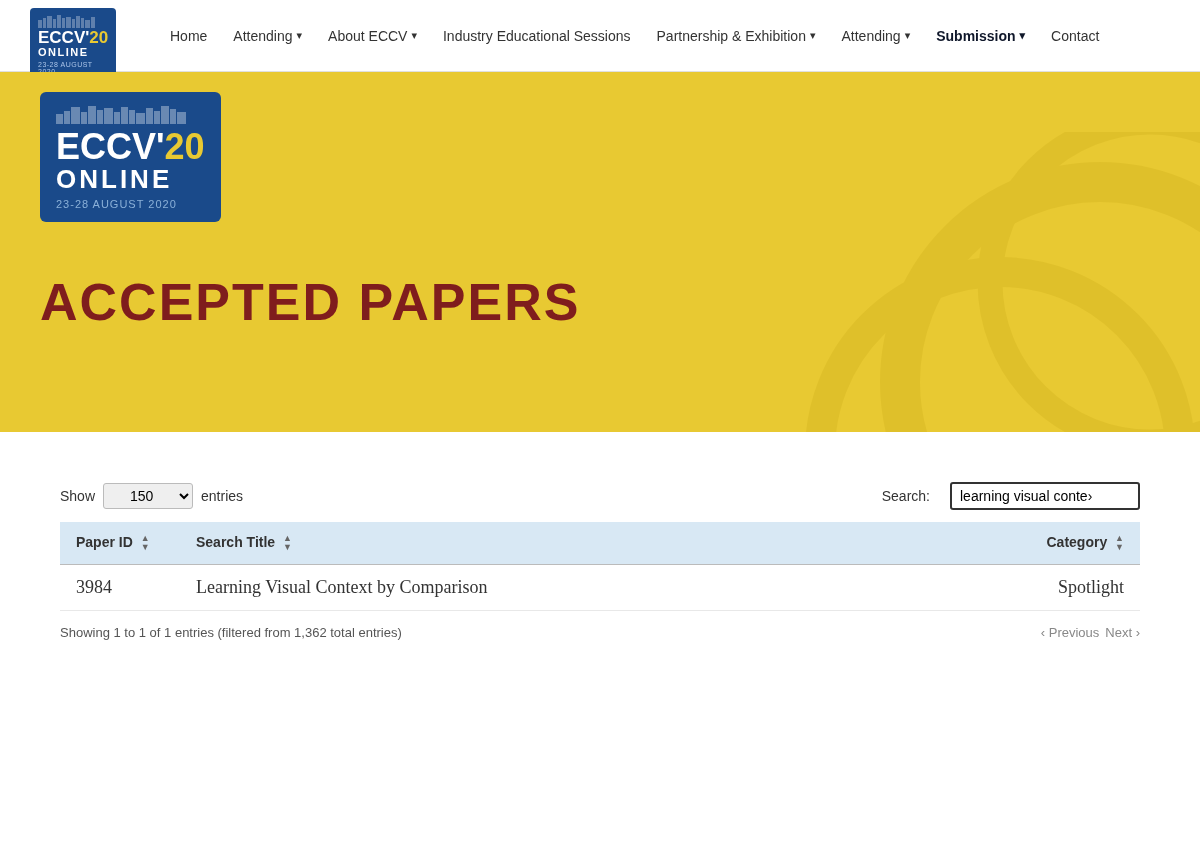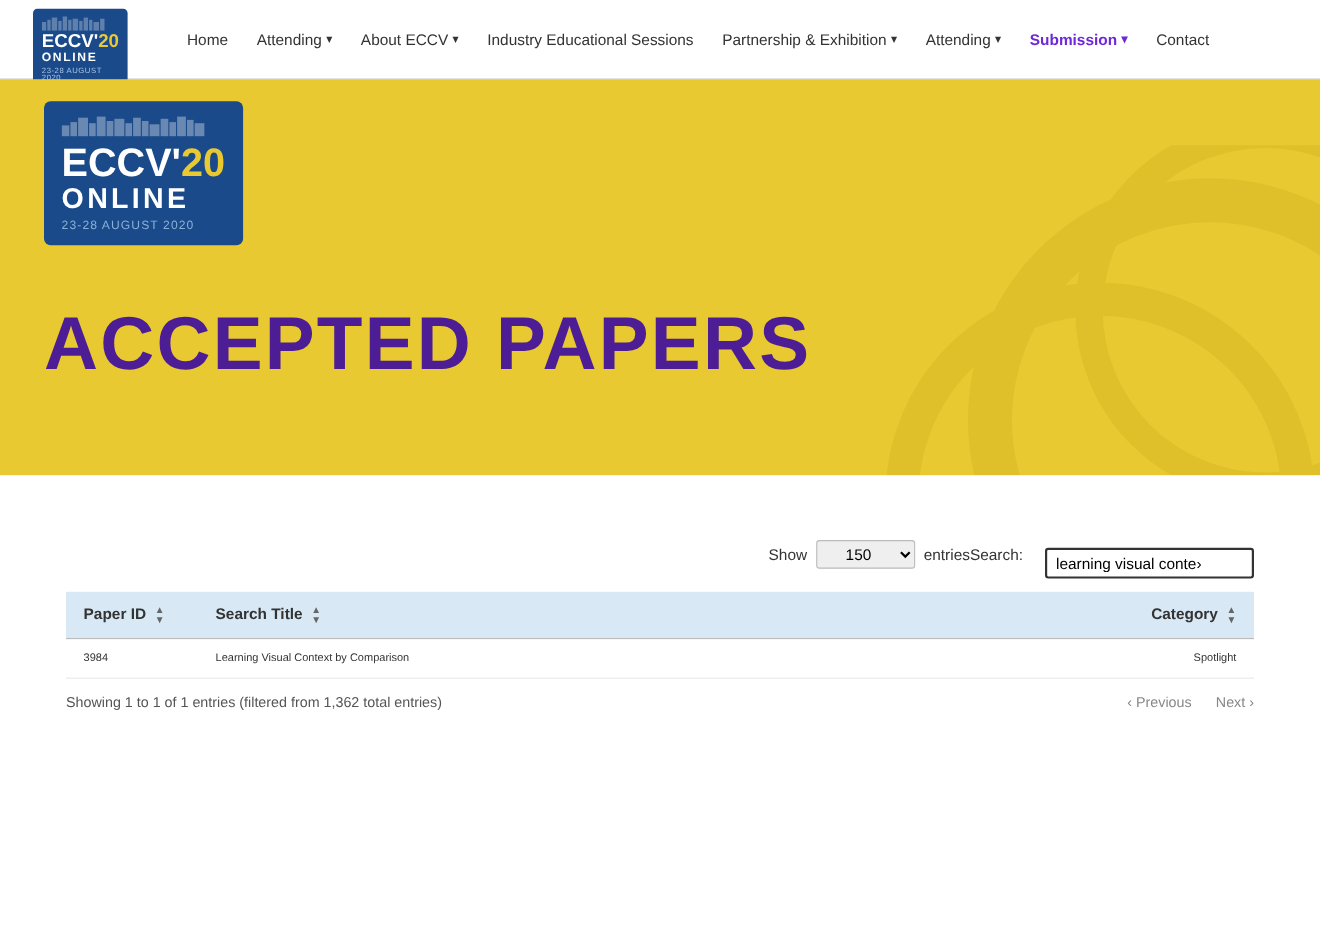--- a/index.html
+++ b/index.html
@@ -29,21 +29,21 @@
     }
     .nav-item {
       display: flex;
       align-items: center;
       padding: 6px 10px;
       font-size: 14px;
       color: #333;
       cursor: pointer;
       white-space: nowrap;
     }
-    .nav-item.active { color: #6d28d9; font-weight: 600; }
+    .nav-item.active { color: #0f172a; font-weight: 600; }
     .nav-item .chevron { font-size: 11px; margin-left: 4px; }
 
     
     .hero {
       background-color: #e8c932;
       position: relative;
       padding: 20px 40px 50px 40px;
       min-height: 360px;
       overflow: hidden;
     }
@@ -58,41 +58,41 @@
     .hero-waves {
       position: absolute;
       bottom: 0;
       right: 0;
       width: 700px;
       height: 300px;
       opacity: 0.15;
       pointer-events: none;
     }
     .hero-title {
-      font-size: 68px;
+      font-size: 52px;
       font-weight: 900;
-      color: #4c1d95;
+      color: #7f1d1d;
       text-transform: uppercase;
       letter-spacing: 2px;
       margin-top: 20px;
       position: relative;
       z-index: 1;
     }
 
     
     .main-content {
       max-width: 1140px;
       margin: 0 auto;
       padding: 50px 30px 40px;
     }
 
     
     .table-controls {
       display: flex;
-      justify-content: flex-end;
+      justify-content: space-between;
       align-items: center;
       margin-bottom: 12px;
     }
     .show-entries {
       display: flex;
       align-items: center;
       gap: 8px;
       font-size: 14px;
     }
     .show-entries select {
@@ -106,21 +106,20 @@
       align-items: center;
       gap: 20px;
       font-size: 14px;
     }
     .search-box input {
       border: 2px solid #333;
       border-radius: 3px;
       padding: 4px 8px;
       font-size: 14px;
       width: 190px;
-      margin-top: 16px;
     }
 
     
     table {
       width: 100%;
       border-collapse: collapse;
       font-size: 14px;
     }
     thead tr {
       background: #d8e8f4;
@@ -141,38 +140,39 @@
       margin-left: 4px;
       color: #666;
       vertical-align: middle;
     }
     tbody tr {
       border-bottom: 1px solid #e8e8e8;
     }
     tbody tr:nth-child(even) { background: #f9f9f9; }
     tbody td {
       padding: 12px 16px;
-      font-size: 10px;
+      font-size: 18px;
+      font-family: Liberation Serif, serif;
     }
     .col-id { width: 120px; }
     .col-category { width: 130px; text-align: right; }
 
     
     .table-footer {
       display: flex;
       justify-content: space-between;
       align-items: center;
       margin-top: 14px;
       font-size: 13px;
       color: #555;
     }
     .pagination {
       display: flex;
       align-items: center;
-      gap: 22px;
+      gap: 6px;
     }
     .pagination span {
       font-size: 13px;
       color: #888;
     }
     .pagination .prev-btn,
     .pagination .next-btn {
       font-size: 13px;
       color: #888;
       cursor: pointer;

